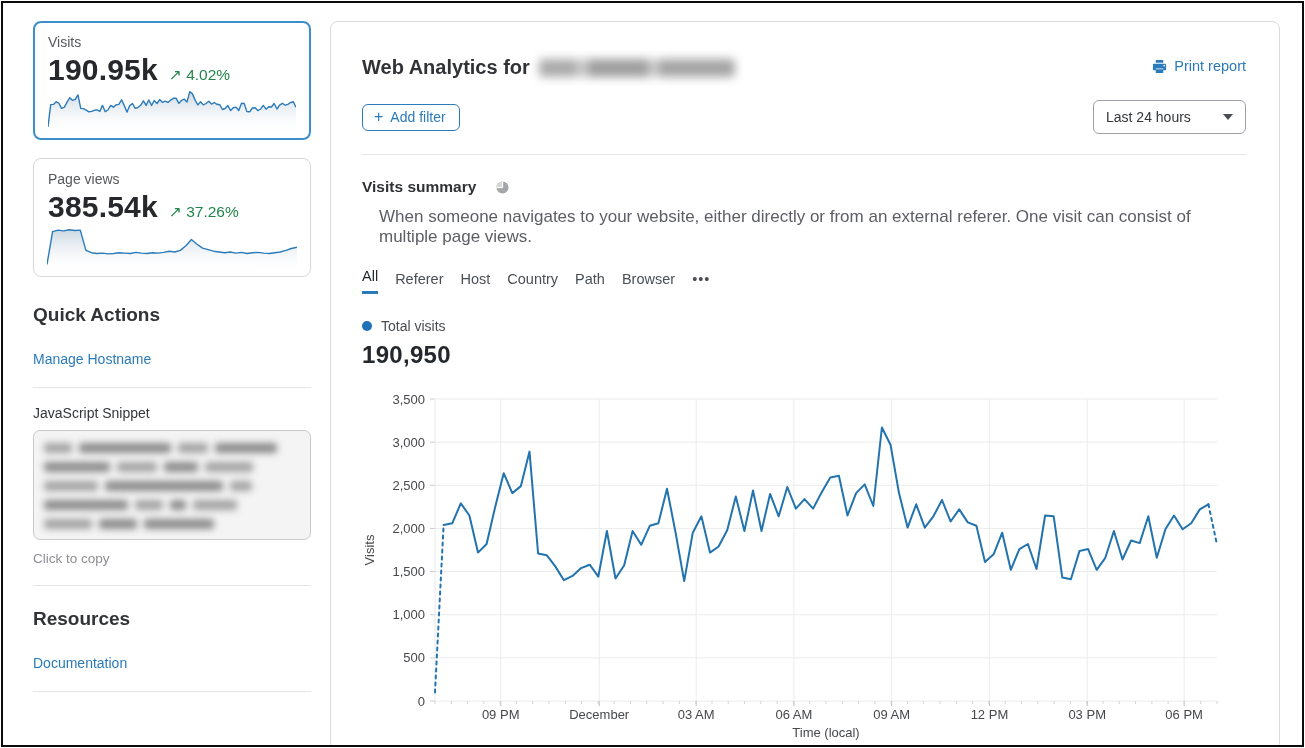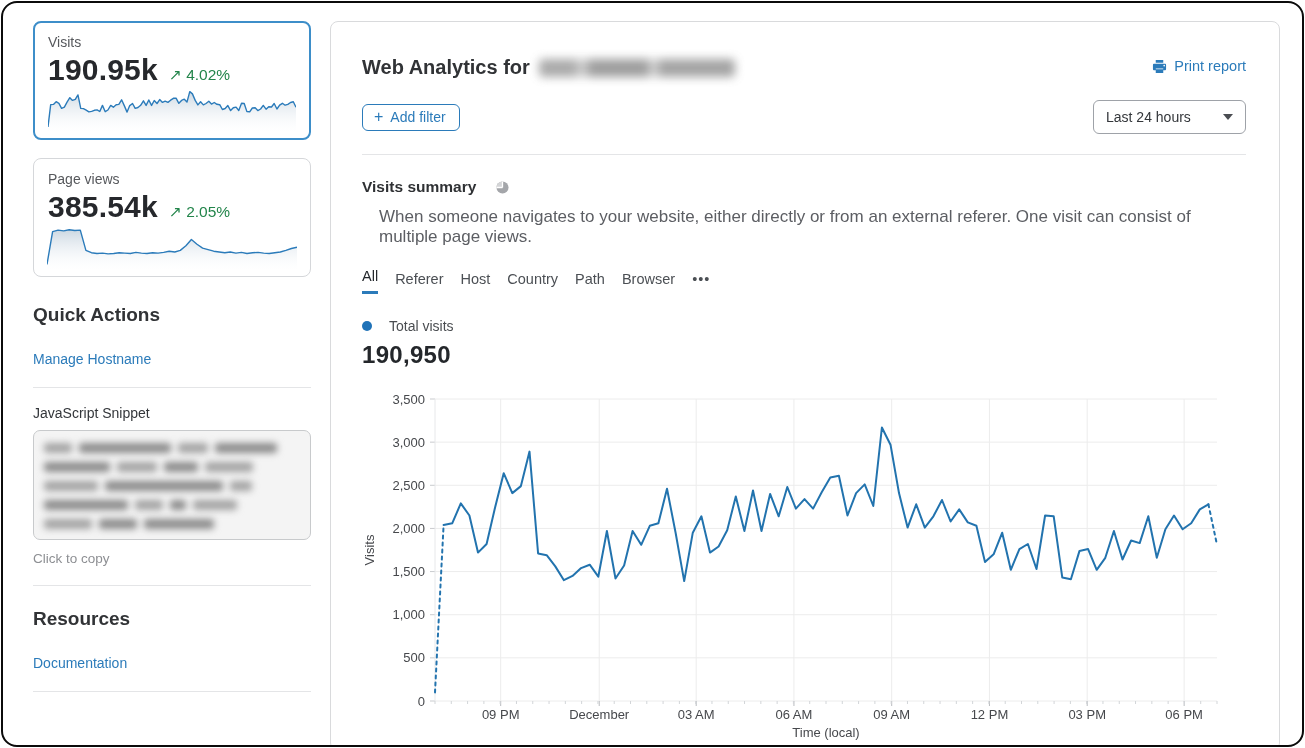--- a/index.html
+++ b/index.html
@@ -1,17 +1,17 @@
 <!DOCTYPE html>
 <html><head>
 <meta charset="utf-8">
 <style>
   * { box-sizing: border-box; margin: 0; padding: 0; }
   html,body { width:1305px; height:748px; background:#fff; font-family:"Liberation Sans", sans-serif; }
-  .frame { position:absolute; inset:1px; border:2px solid #0b0b0b; border-radius:16px; background:#fff; overflow:hidden; }
+  .frame { position:absolute; inset:1px; border:2px solid #0b0b0b; border-radius:0; background:#fff; overflow:hidden; }
 
   
   .sidebar { position:absolute; left:0; top:0; width:327px; height:100%; padding:18px 19px 0 30px; }
   .metric-card { width:278px; border:1px solid #d5d7da; border-radius:8px; background:#fff; padding:12px 14px 4px 14px; height:119px; margin-bottom:18px; position:relative; cursor:pointer; }
   .metric-card.selected { border:2px solid #3d8ec9; padding:11px 13px 0 13px; }
   .metric-label { font-size:14px; color:#56585c; }
   .metric-row { display:flex; align-items:baseline; gap:11px; margin-top:3px; }
   .metric-value { font-size:30px; font-weight:bold; color:#26282c; letter-spacing:.2px; }
   .metric-delta { font-size:15.5px; color:#23854b; }
   .spark { position:absolute; left:13px; right:13px; bottom:6px; height:46px; }
@@ -47,21 +47,21 @@
   .summary { padding-top:23px; }
   .summary-title-row { display:flex; align-items:center; gap:20px; }
   .summary-title { font-size:15.5px; font-weight:bold; color:#2f3134; }
   .pie-icon { width:13px; height:13px; display:inline-block; }
   .summary-desc { font-size:17px; color:#5c5e63; margin-top:11px;margin-left:17px; }
   .tabs { display:flex; column-gap:17px; margin-top:21px; align-items:flex-end;text-align:center; }
   .tab { font-size:14.5px; color:#4b4f54; padding-bottom:7px; cursor:pointer; }
   .tab.active { color:#24282c; border-bottom:3px solid #2b7bba; }
   .tab.more { letter-spacing:1px; color:#4b4f54; }
 
-  .legend-row { display:flex; align-items:center; gap:17px; margin-top:24px; }
+  .legend-row { display:flex; align-items:center; gap:9px; margin-top:24px; }
   .legend-dot { width:10px; height:10px; border-radius:50%; background:#1f72b8; }
   .legend-label { font-size:14px; color:#4a4d51; }
   .total-value { font-size:24px; font-weight:bold; color:#24272b; margin-top:7px; letter-spacing:.3px; }
 
   .chart-wrap { position:relative; margin-top:13px; height:360px; }
   .chart-wrap svg { position:absolute; left:0; top:0; }
   .axis-text { font-size:13px; fill:#46484c; }
 </style>
 </head>
 <body>
@@ -87,21 +87,21 @@
             <path d="M0.0,40.9 L2.7,18.6 L5.5,18.4 L8.2,15.7 L11.0,17.3 L13.7,22.3 L16.5,21.1 L19.2,16.2 L22.0,11.7 L24.7,14.4 L27.5,13.4 L30.2,8.9 L33.0,22.4 L35.7,22.6 L38.5,24.1 L41.2,25.9 L44.0,25.4 L46.7,24.3 L49.5,23.9 L52.2,25.5 L54.9,19.4 L57.7,25.7 L60.4,24.0 L63.2,19.4 L65.9,21.2 L68.7,18.7 L71.4,18.4 L74.2,13.8 L76.9,19.6 L79.7,26.1 L82.4,19.6 L85.2,17.5 L87.9,22.3 L90.7,21.5 L93.4,19.3 L96.2,14.8 L98.9,19.4 L101.6,14.0 L104.4,19.4 L107.1,14.5 L109.9,17.5 L112.6,13.6 L115.4,16.4 L118.1,15.2 L120.9,16.4 L123.6,14.2 L126.4,12.3 L129.1,12.1 L131.9,17.3 L134.6,14.4 L137.4,13.2 L140.1,16.1 L142.9,5.6 L145.6,7.9 L148.4,14.4 L151.1,18.9 L153.8,15.8 L156.6,18.9 L159.3,17.5 L162.1,15.3 L164.8,18.1 L167.6,16.5 L170.3,18.3 L173.1,18.7 L175.8,23.5 L178.6,22.5 L181.3,19.6 L184.1,24.6 L186.8,21.8 L189.6,21.1 L192.3,24.5 L195.1,17.3 L197.8,17.5 L200.5,25.6 L203.3,25.8 L206.0,22.0 L208.8,21.8 L211.5,24.6 L214.3,23.0 L217.0,19.4 L219.8,23.2 L222.5,20.7 L225.3,21.0 L228.0,17.5 L230.8,23.0 L233.5,19.2 L236.3,17.3 L239.0,19.2 L241.8,18.4 L244.5,16.5 L247.3,15.8 L250.0,21.2 L250,46 L0,46 Z" fill="url(#g0)" stroke="none"></path>
             <path d="M0.0,40.9 L2.7,18.6 L5.5,18.4 L8.2,15.7 L11.0,17.3 L13.7,22.3 L16.5,21.1 L19.2,16.2 L22.0,11.7 L24.7,14.4 L27.5,13.4 L30.2,8.9 L33.0,22.4 L35.7,22.6 L38.5,24.1 L41.2,25.9 L44.0,25.4 L46.7,24.3 L49.5,23.9 L52.2,25.5 L54.9,19.4 L57.7,25.7 L60.4,24.0 L63.2,19.4 L65.9,21.2 L68.7,18.7 L71.4,18.4 L74.2,13.8 L76.9,19.6 L79.7,26.1 L82.4,19.6 L85.2,17.5 L87.9,22.3 L90.7,21.5 L93.4,19.3 L96.2,14.8 L98.9,19.4 L101.6,14.0 L104.4,19.4 L107.1,14.5 L109.9,17.5 L112.6,13.6 L115.4,16.4 L118.1,15.2 L120.9,16.4 L123.6,14.2 L126.4,12.3 L129.1,12.1 L131.9,17.3 L134.6,14.4 L137.4,13.2 L140.1,16.1 L142.9,5.6 L145.6,7.9 L148.4,14.4 L151.1,18.9 L153.8,15.8 L156.6,18.9 L159.3,17.5 L162.1,15.3 L164.8,18.1 L167.6,16.5 L170.3,18.3 L173.1,18.7 L175.8,23.5 L178.6,22.5 L181.3,19.6 L184.1,24.6 L186.8,21.8 L189.6,21.1 L192.3,24.5 L195.1,17.3 L197.8,17.5 L200.5,25.6 L203.3,25.8 L206.0,22.0 L208.8,21.8 L211.5,24.6 L214.3,23.0 L217.0,19.4 L219.8,23.2 L222.5,20.7 L225.3,21.0 L228.0,17.5 L230.8,23.0 L233.5,19.2 L236.3,17.3 L239.0,19.2 L241.8,18.4 L244.5,16.5 L247.3,15.8 L250.0,21.2" fill="none" stroke="#2b7bba" stroke-width="1.4" stroke-linejoin="round"></path>
           </svg>
         </div>
     </div>
 
     <div class="metric-card">
       <div class="metric-label">Page views</div>
       <div class="metric-row">
         <span class="metric-value">385.54k</span>
-        <span class="metric-delta"><span>↗</span> <span>2.05%</span></span>
+        <span class="metric-delta"><span>↗</span> <span>37.26%</span></span>
       </div>
       <div class="spark">
           <svg id="spark1" viewBox="0 0 250 46" preserveAspectRatio="none">
             <defs>
               <linearGradient id="g1" x1="0" y1="0" x2="0" y2="1">
                 <stop offset="0%" stop-color="#c6d3de" stop-opacity="0.9"></stop>
                 <stop offset="100%" stop-color="#f4f7fa" stop-opacity="0"></stop>
               </linearGradient>
             </defs>
             <path d="M0.0,40.4 L5.6,7.7 L11.1,6.1 L16.7,6.9 L22.2,5.7 L27.8,6.5 L33.3,6.1 L38.9,26.4 L44.4,28.7 L50.0,29.5 L55.6,29.1 L61.1,29.9 L66.7,29.5 L72.2,28.7 L77.8,29.1 L83.3,29.5 L88.9,28.4 L94.4,29.1 L100.0,29.5 L105.6,28.7 L111.1,29.1 L116.7,28.4 L122.2,27.2 L127.8,28.0 L133.3,26.4 L138.9,21.7 L144.4,15.5 L150.0,20.2 L155.6,24.1 L161.1,25.6 L166.7,27.2 L172.2,28.0 L177.8,28.7 L183.3,28.0 L188.9,29.1 L194.4,28.4 L200.0,29.5 L205.6,28.7 L211.1,28.4 L216.7,29.1 L222.2,29.5 L227.8,28.7 L233.3,28.0 L238.9,26.4 L244.4,24.5 L250.0,23.3 L250,46 L0,46 Z" fill="url(#g1)" stroke="none"></path>

